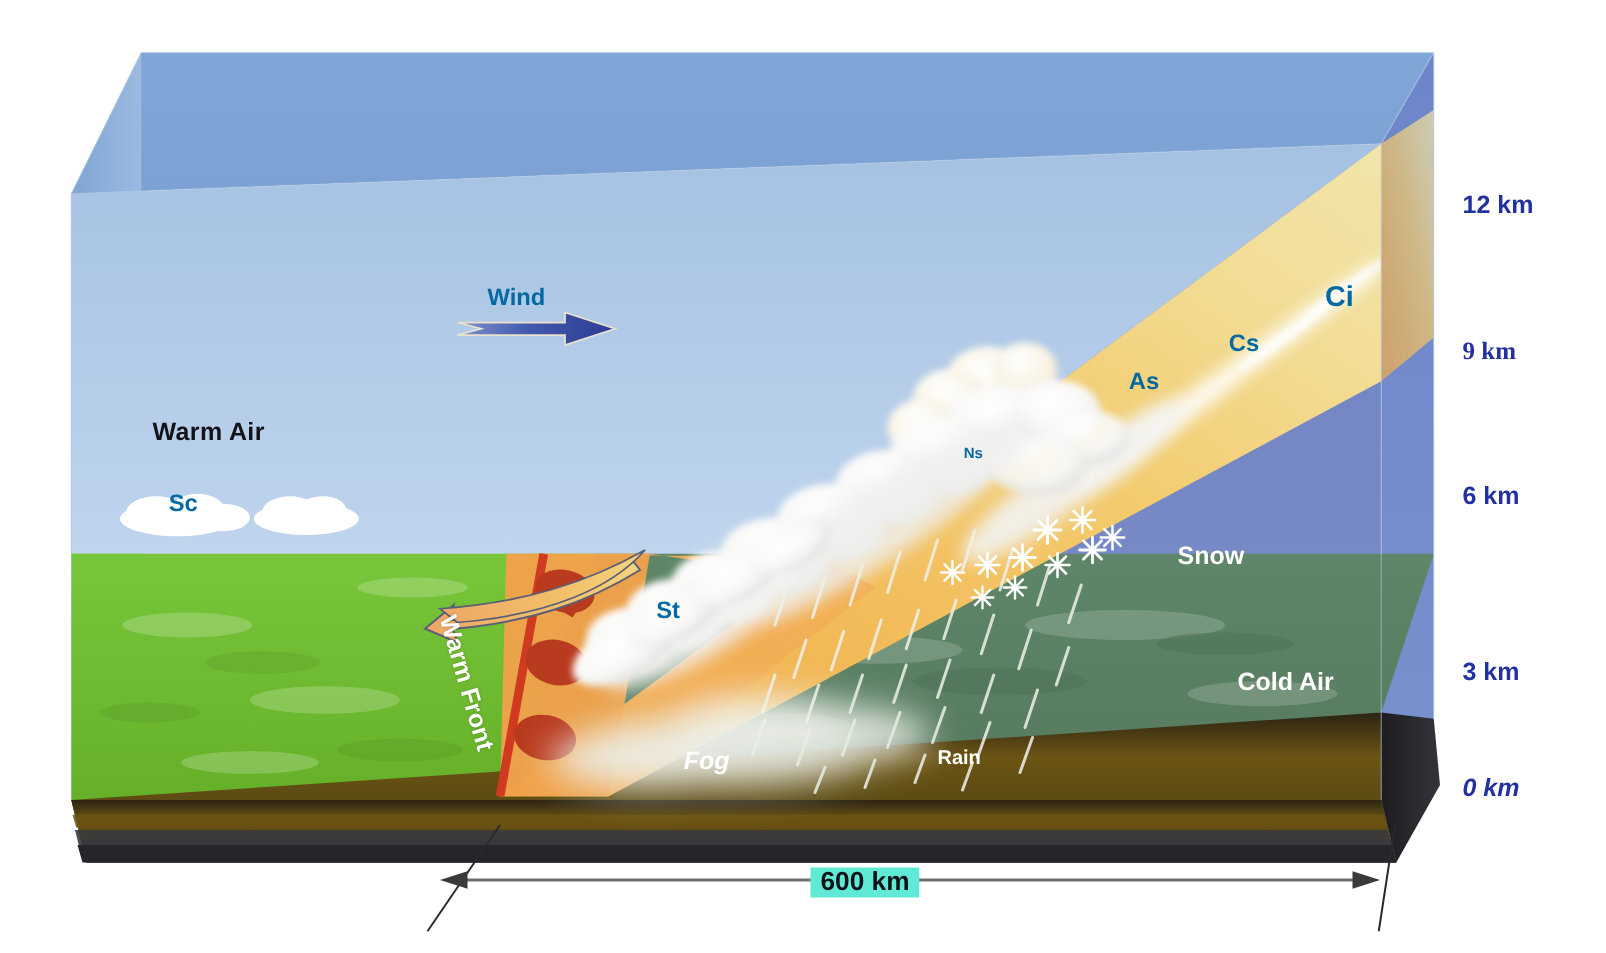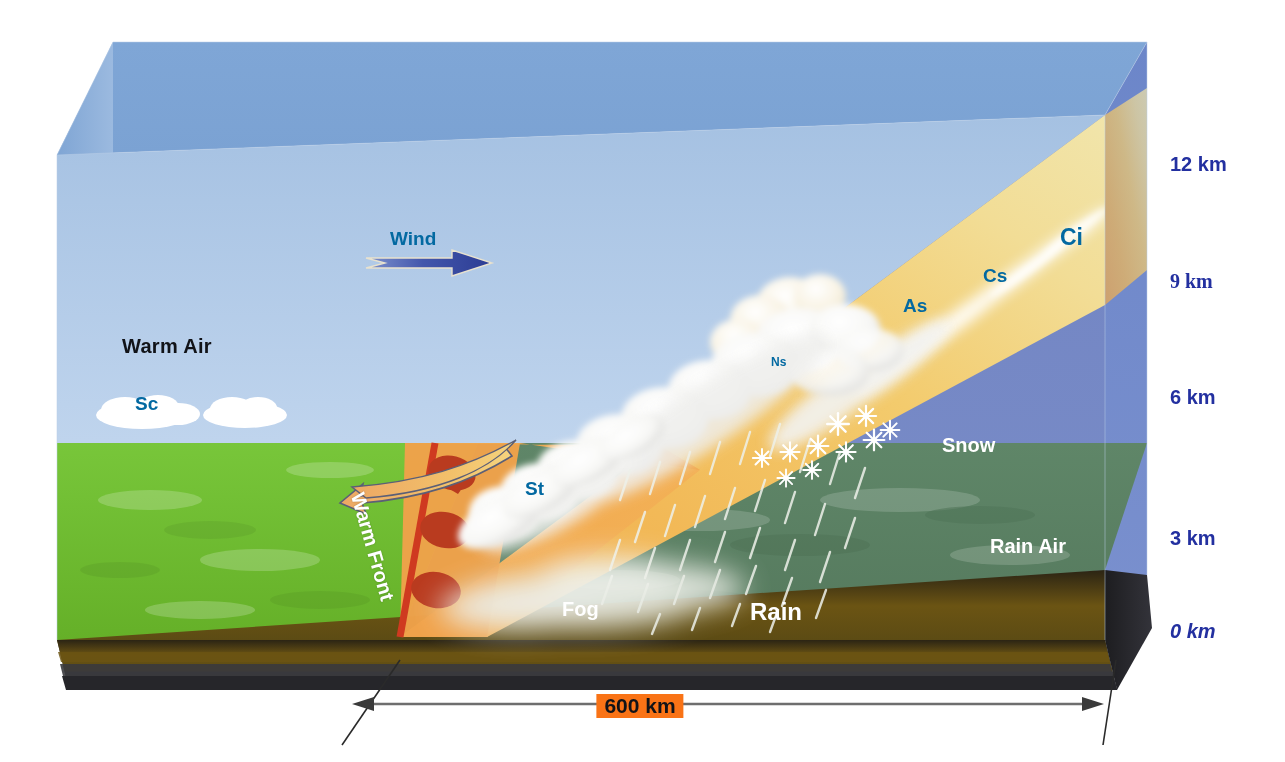--- a/index.html
+++ b/index.html
@@ -15,38 +15,38 @@
 
   #lbl-warmair{left:122px;top:324px;font-size:20px;letter-spacing:.3px;margin-top:11px;}
   #lbl-wind{left:390px;top:228px;font-size:19px;}
   #lbl-sc{left:135px;top:393px;font-size:19px;}
   #lbl-st{left:525px;top:458px;font-size:19px;margin-top:20px;}
   #lbl-ns{left:771px;top:355px;font-size:12px;}
   #lbl-as{left:903px;top:295px;font-size:19px;}
   #lbl-cs{left:983px;top:265px;font-size:19px;}
   #lbl-ci{left:1060px;top:224px;font-size:23px;}
   #lbl-snow{left:898px;top:434px;font-size:20px;margin-left:44px;}
-  #lbl-rain{left:750px;top:598px;font-size:24px;}
-  #lbl-fog{left:562px;top:598px;font-size:20px;}
+  #lbl-rain{left:750px;top:598px;font-size:16px;}
+  #lbl-fog{left:547px;top:598px;font-size:20px;font-style:italic;}
   #lbl-coldair{left:990px;top:535px;font-size:20px;}
 
   #lbl-warmfront{left:368px;top:490px;font-size:20px;font-weight:700;
       transform:rotate(74deg);transform-origin:0 0;color:#ffffff;
       text-shadow:0 0 2px rgba(0,0,0,.25);}
 
   .axis{position:absolute;color:#2330a0;font-size:20px;font-weight:700;
         white-space:nowrap;text-align:right;}
   #ax-12{left:1170px;top:153px;}
   #ax-9{left:1170px;top:270px;font-family:Liberation Serif, serif;}
   #ax-6{left:1170px;top:386px;}
   #ax-3{left:1170px;top:503px;margin-top:24px;}
   #ax-0{left:1170px;top:620px;font-style:italic;}
 
-  #lbl-scale{position:absolute;left:640px;top:694px;transform:translateX(-50%);
-     color:#111318;font-size:21px;font-weight:700;background:#f97316;padding:0 8px;
+  #lbl-scale{position:absolute;left:692px;top:694px;transform:translateX(-50%);
+     color:#111318;font-size:21px;font-weight:700;background:#5eead4;padding:0 8px;
      white-space:nowrap;}
 </style>
 </head>
 <body>
 
 <div id="stage">
 
 <svg id="scene" viewBox="0 0 1285 762">
   <defs>
 
@@ -464,21 +464,21 @@
 <div class="lbl lbl-navy" id="lbl-cs">Cs</div>
 
 <div class="lbl lbl-navy" id="lbl-ci">Ci</div>
 
 <div class="lbl lbl-white" id="lbl-snow">Snow</div>
 
 <div class="lbl lbl-white" id="lbl-rain">Rain</div>
 
 <div class="lbl lbl-white" id="lbl-fog">Fog</div>
 
-<div class="lbl lbl-white" id="lbl-coldair">Rain Air</div>
+<div class="lbl lbl-white" id="lbl-coldair">Cold Air</div>
 
 <div class="lbl" id="lbl-warmfront">Warm Front</div>
 
 <div class="axis" id="ax-12">12 km</div>
 <div class="axis" id="ax-9">9 km</div>
 <div class="axis" id="ax-6">6 km</div>
 <div class="axis" id="ax-3">3 km</div>
 <div class="axis" id="ax-0">0 km</div>
 
 <div id="lbl-scale">600 km</div>

